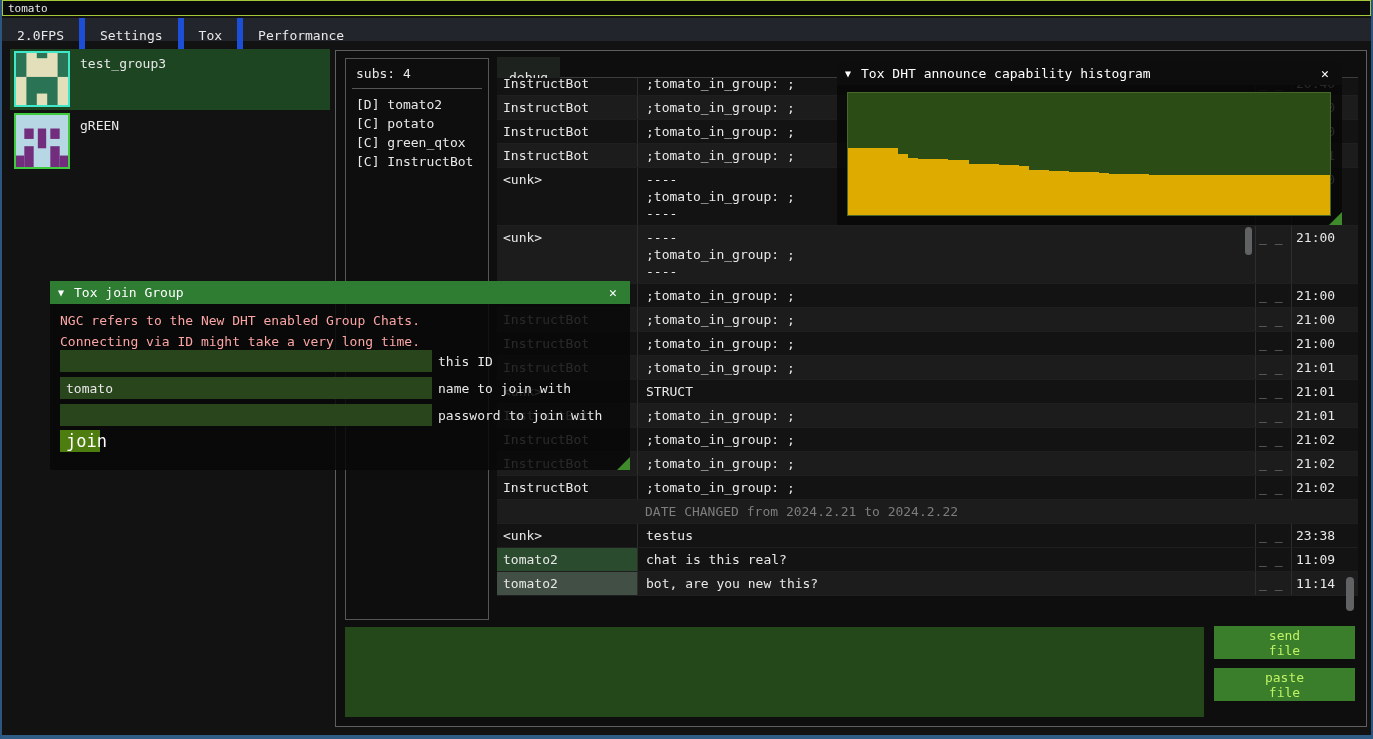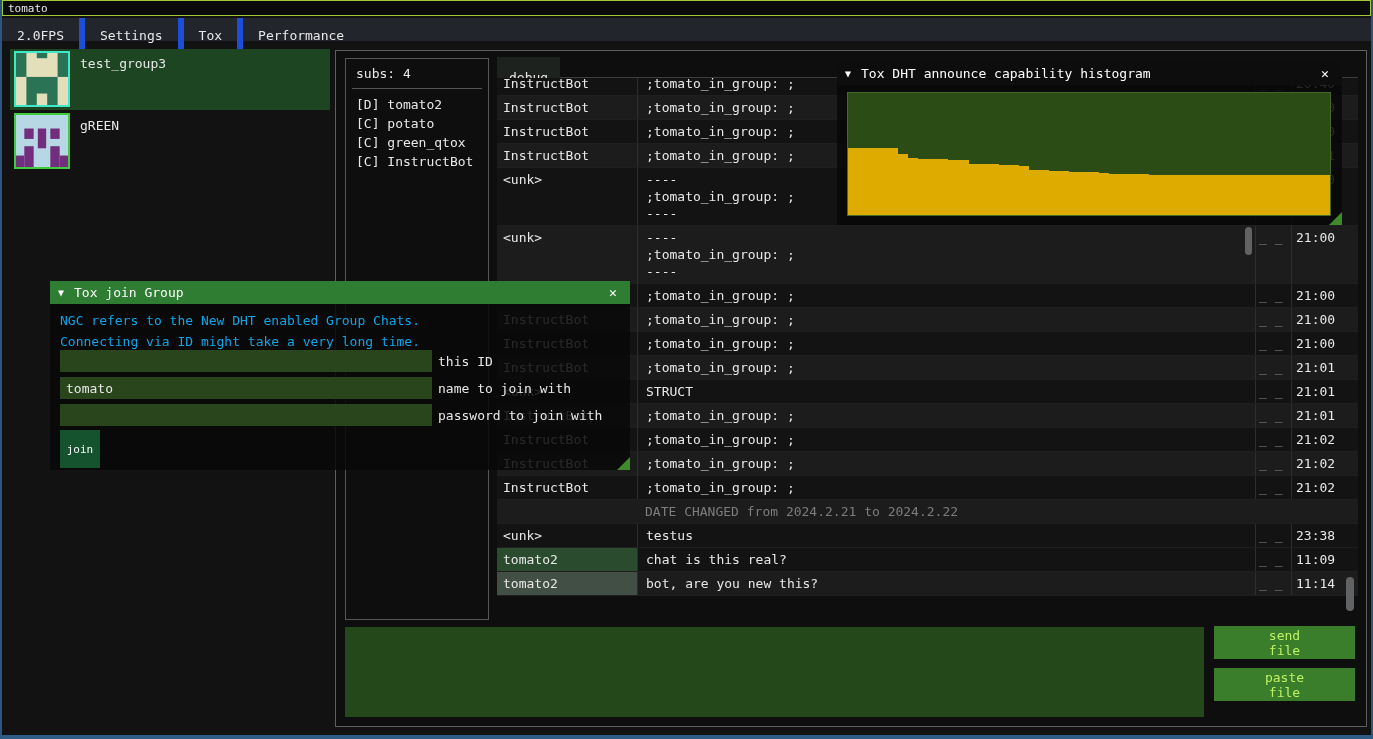--- a/index.html
+++ b/index.html
@@ -51,27 +51,27 @@
   .fwin-title .arrow{font-size:10px;margin-right:10px;}
   .fwin-title .ttl{flex:1;}
   .fwin-title .close{width:18px;text-align:center;font-size:13px;}
   .join-title{background:#2f7d33;}
   .grip{position:absolute;right:0;bottom:0;width:0;height:0;border-style:solid;border-width:0 0 13px 13px;border-color:transparent transparent #3f8b2c transparent;}
   
   .hist-plot{position:absolute;left:10px;top:30px;width:484px;height:124px;background:#2b4d15;border:1px solid #47682a;box-sizing:border-box;
              display:flex;align-items:flex-end;}
   .hist-plot .bar{flex:1 1 auto;background:#deab00;}
   
-  .help-line{color:#0ea5e9;padding:0 10px;}
+  .help-line{color:#fca5a5;padding:0 10px;}
   .jrow{position:absolute;left:10px;display:flex;align-items:center;}
   .jinput{width:372px;height:22px;box-sizing:border-box;background:#28451c;border:none;outline:none;color:#e8e8e8;
           font-family:"DejaVu Sans Mono",monospace;font-size:13px;padding:0 6px;}
   .jlabel{margin-left:6px;white-space:nowrap;}
-  .join-btn{position:absolute;left:10px;top:149px;width:40px;height:38px;background:#14532d;color:#fff;border:none;
-            font-family:"DejaVu Sans Mono",monospace;font-size:11px;}
+  .join-btn{position:absolute;left:10px;top:149px;width:40px;height:22px;background:#4d7c0f;color:#fff;border:none;
+            font-family:"DejaVu Sans Mono",monospace;font-size:17px;}
 </style>
 </head>
 <body>
 
 <div id="app">
 
   <div class="titlebar">
     <span>tomato</span>
   </div>
 

